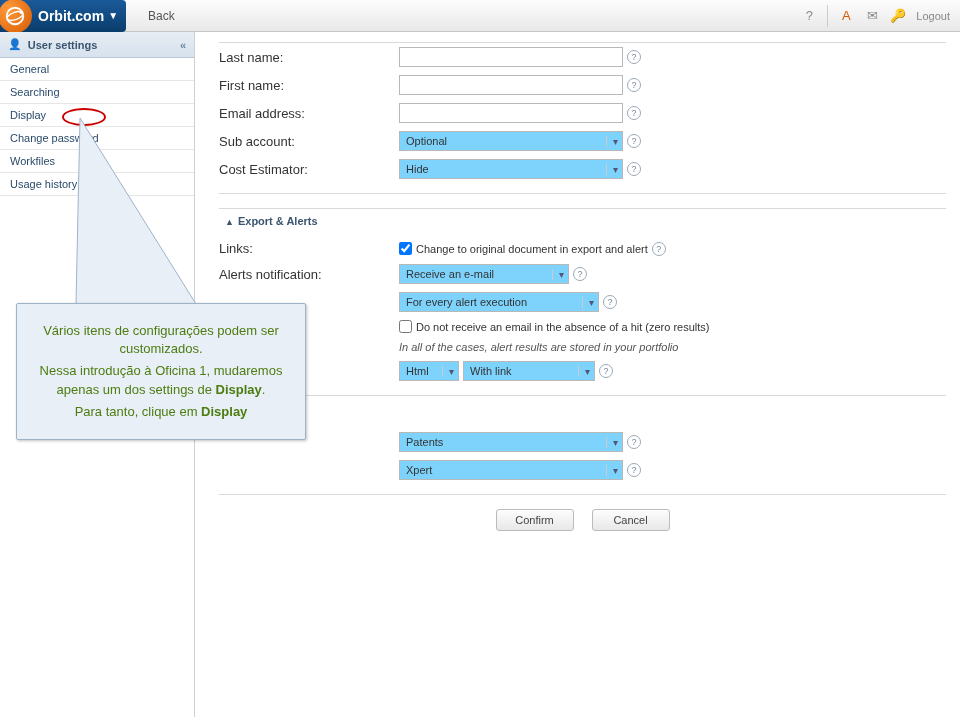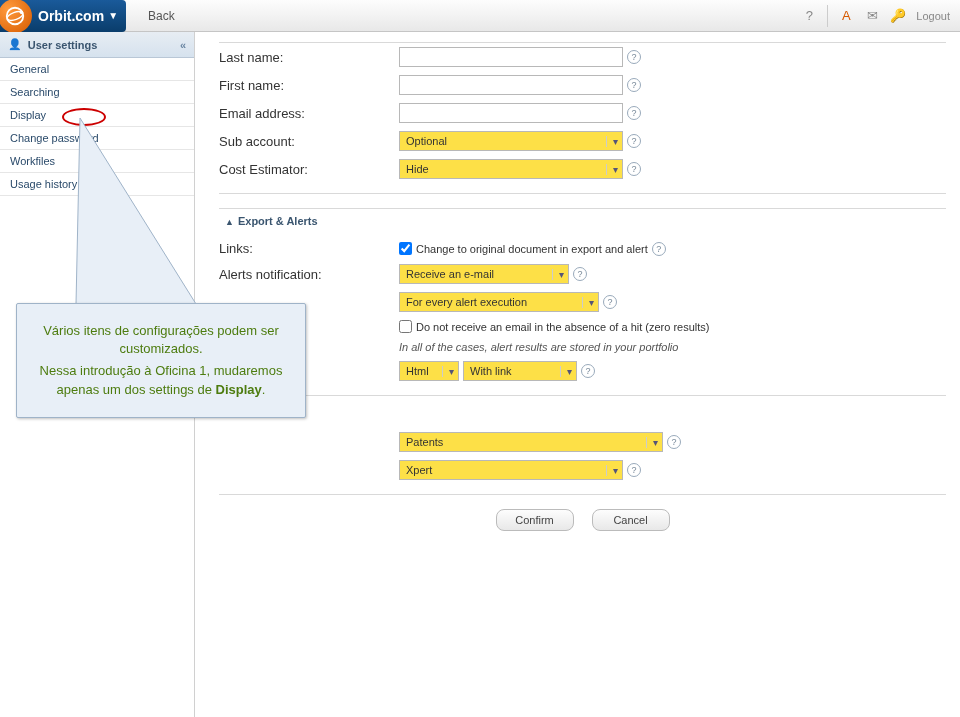--- a/index.html
+++ b/index.html
@@ -31,27 +31,27 @@
 
   
   .main { flex: 1; padding: 10px 14px 20px 24px; position: relative; }
   .section { border-top: 1px solid #d9d9d9; border-bottom: 1px solid #d9d9d9; margin-bottom: 14px; padding-bottom: 10px; }
   .sec-title { color: #3a556f; font-weight: bold; font-size: 11px; padding: 6px 0 10px 0; }
   .sec-title .tri { color: #3a556f; margin: 0 4px 0 6px; font-size: 9px; }
   .row { display: flex; align-items: center; padding: 4px 0; }
   .label { width: 180px; color: #333; font-size: 13px; }
   .field { display: flex; align-items: center; gap: 4px; }
   input[type="text"].tx { width: 224px; height: 20px; border: 1px solid #b8b8b8; padding: 2px 4px; font-size: 11px; }
-  .sel { display: inline-flex; align-items: center; border: 1px solid #b8b8b8; height: 20px; background: #fde047; font-size: 11px; padding: 0 4px 0 6px; }
+  .sel { display: inline-flex; align-items: center; border: 1px solid #b8b8b8; height: 20px; background: #7dd3fc; font-size: 11px; padding: 0 4px 0 6px; }
   .sel .dd { margin-left: auto; color: #557; font-size: 10px; padding-left: 6px; border-left: 1px solid #ccc; }
   .help { width: 14px; height: 14px; border: 1px solid #9ab; border-radius: 50%; color: #789; font-size: 9px; display: inline-flex; align-items: center; justify-content: center; }
   .chk { width: 13px; height: 13px; }
   .note { font-style: italic; color: #555; font-size: 11px; }
   .btnrow { display: flex; justify-content: center; gap: 18px; margin-top: 8px; }
-  .btn { width: 78px; height: 22px; background: linear-gradient(#fdfdfd, #e8e8e8); border: 1px solid #bbb; border-radius: 8px; font-size: 11px; color: #444; display: inline-flex; align-items: center; justify-content: center; cursor: pointer; }
+  .btn { width: 78px; height: 22px; background: linear-gradient(#fdfdfd, #e8e8e8); border: 1px solid #bbb; border-radius: 3px; font-size: 11px; color: #444; display: inline-flex; align-items: center; justify-content: center; cursor: pointer; }
 
   
   .sidebar-callout-wrap { position: absolute; left: 16px; top: 118px; width: 320px; pointer-events: none; }
   .callout-svg { position: absolute; top: 0; left: 0; }
   .callout-box { position: absolute; top: 185px; left: 0; width: 290px; background: #e8eff7; border: 1px solid #9fb3c8; border-radius: 2px; box-shadow: 1px 1px 3px rgba(0,0,0,0.25); padding: 14px 10px; text-align: center; font-family: Verdana, sans-serif; font-size: 13px; color: #4d7c0f; line-height: 1.4; }
   .callout-box p { margin: 4px 0; }
   .callout-box b { font-weight: bold; }
 
   .rel { position: relative; }
 </style>
@@ -185,34 +185,34 @@
         <div class="label"></div>
         <div class="note">In all of the cases, alert results are stored in your portfolio</div>
       </div>
       <div class="row">
         <div class="label"></div>
         <div class="field">
           <span class="sel" style="width:60px">
                 <span>Html</span>
                 <span class="dd">▾</span>
               </span>
-          <span class="sel" style="width:114px">
+          <span class="sel" style="width:132px">
                 <span>With link</span>
                 <span class="dd">▾</span>
               </span>
           <span class="help">?</span>
         </div>
       </div>
     </div>
 
     <div class="section" style="border-top:none">
       <div class="row" style="padding-top:22px">
         <div class="label"></div>
         <div class="field">
-          <span class="sel" style="width:264px">
+          <span class="sel" style="width:224px">
                 <span>Patents</span>
                 <span class="dd">▾</span>
               </span>
           <span class="help">?</span>
         </div>
       </div>
       <div class="row">
         <div class="label"></div>
         <div class="field">
           <span class="sel" style="width:224px">
@@ -234,16 +234,17 @@
 
 <div class="red-circle"></div>
 
 <div class="sidebar-callout-wrap">
   <svg class="callout-svg" width="320" height="200">
     <polygon points="64,0 180,186 60,186" fill="#e8eff7" stroke="#9fb3c8" stroke-width="1"></polygon>
   </svg>
   <div class="callout-box">
     <p><span>Vários itens de configurações podem ser customizados.</span></p>
     <p><span>Nessa introdução à Oficina 1, mudaremos apenas um dos settings de </span><b>Display</b><span>.</span></p>
+    <p><span>Para tanto, clique em </span><b>Display</b></p>
   </div>
 </div>
 
 </div>
 
 </body></html>

